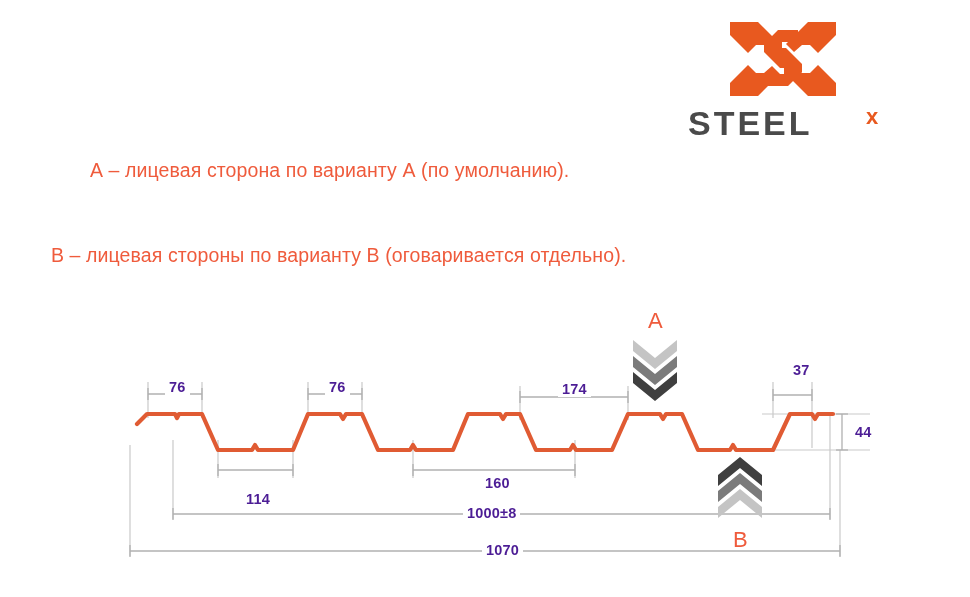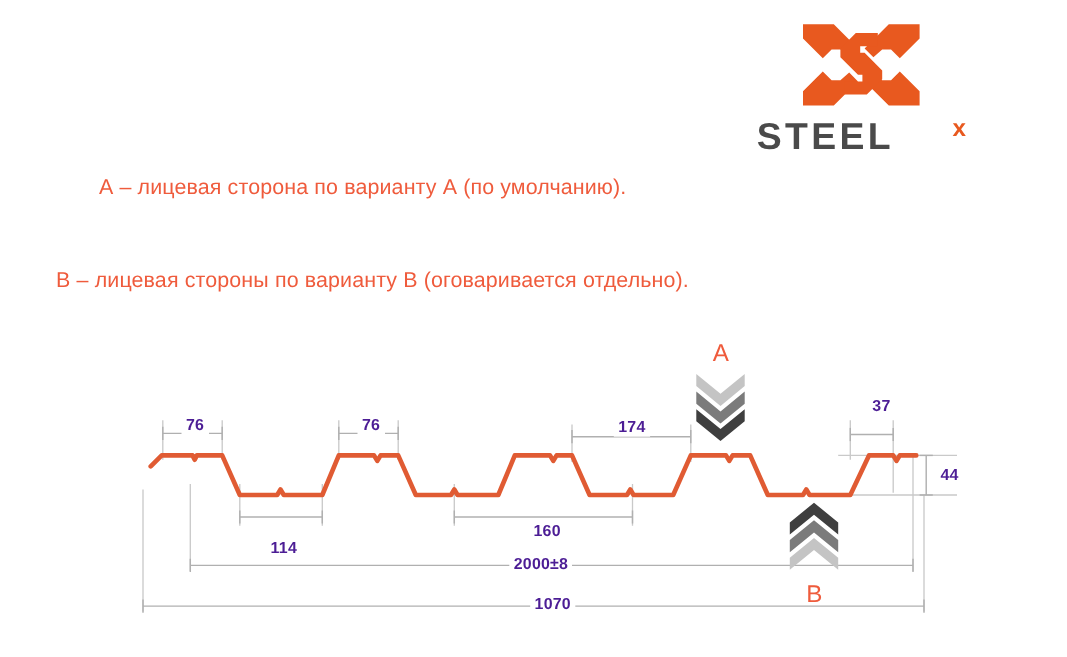--- a/index.html
+++ b/index.html
@@ -215,18 +215,18 @@
 <div class="dim-label" style="left:558px; top:381px;">174</div>
 
 <div class="dim-label" style="left:789px; top:362px;">37</div>
 
 <div class="dim-label" style="left:242px; top:491px;">114</div>
 
 <div class="dim-label" style="left:481px; top:475px;">160</div>
 
 <div class="dim-label" style="left:851px; top:424px;text-align:right;">44</div>
 
-<div class="dim-label" style="left:463px; top:505px;">2000±8</div>
+<div class="dim-label" style="left:463px; top:505px;">1000±8</div>
 
 <div class="dim-label" style="left:482px; top:542px;">1070</div>
 
 <div class="side-letter" id="letter-a">А</div>
 <div class="side-letter" id="letter-b">В</div>
 
 </body></html>

